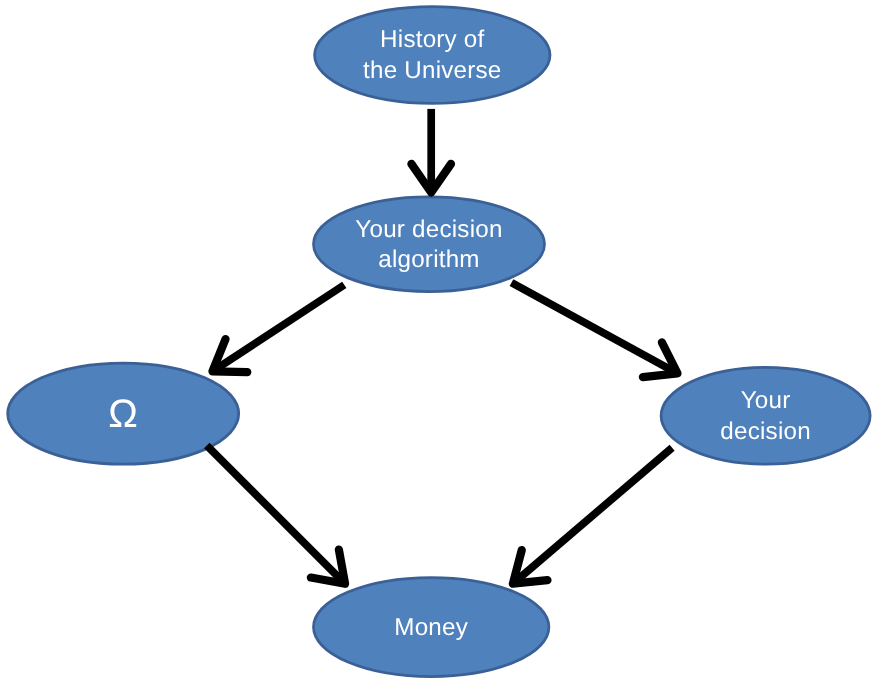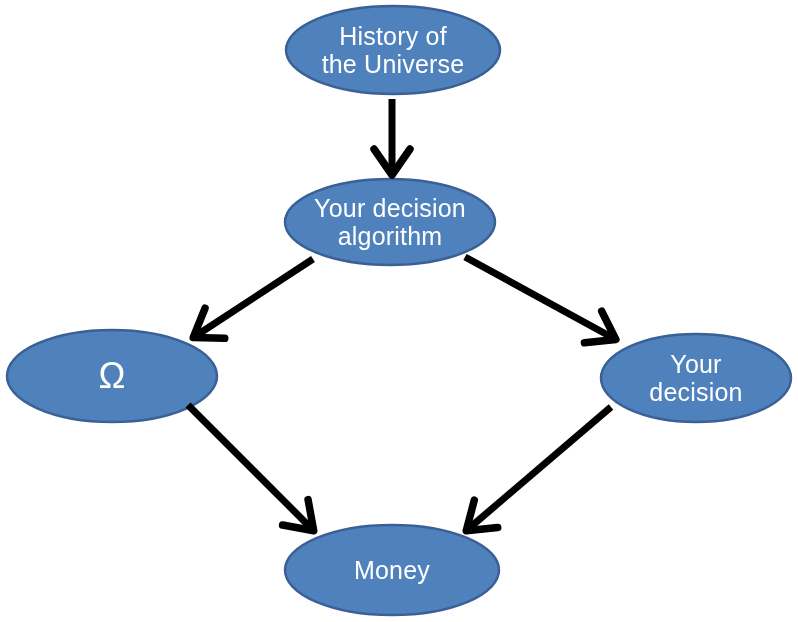--- a/index.html
+++ b/index.html
@@ -23,21 +23,21 @@
     height: 622px;
     display: block;
   }
   .node-label {
     position: absolute;
     display: flex;
     align-items: center;
     justify-content: center;
     text-align: center;
     color: #ffffff;
-    font-size: 25px;
+    font-size: 22px;
     line-height: 28px;
     white-space: pre-line;
     pointer-events: none;
     letter-spacing: 0.2px;
   }
   .node-label.symbol {
     font-size: 36px;
     line-height: 36px;
   }
 </style>

